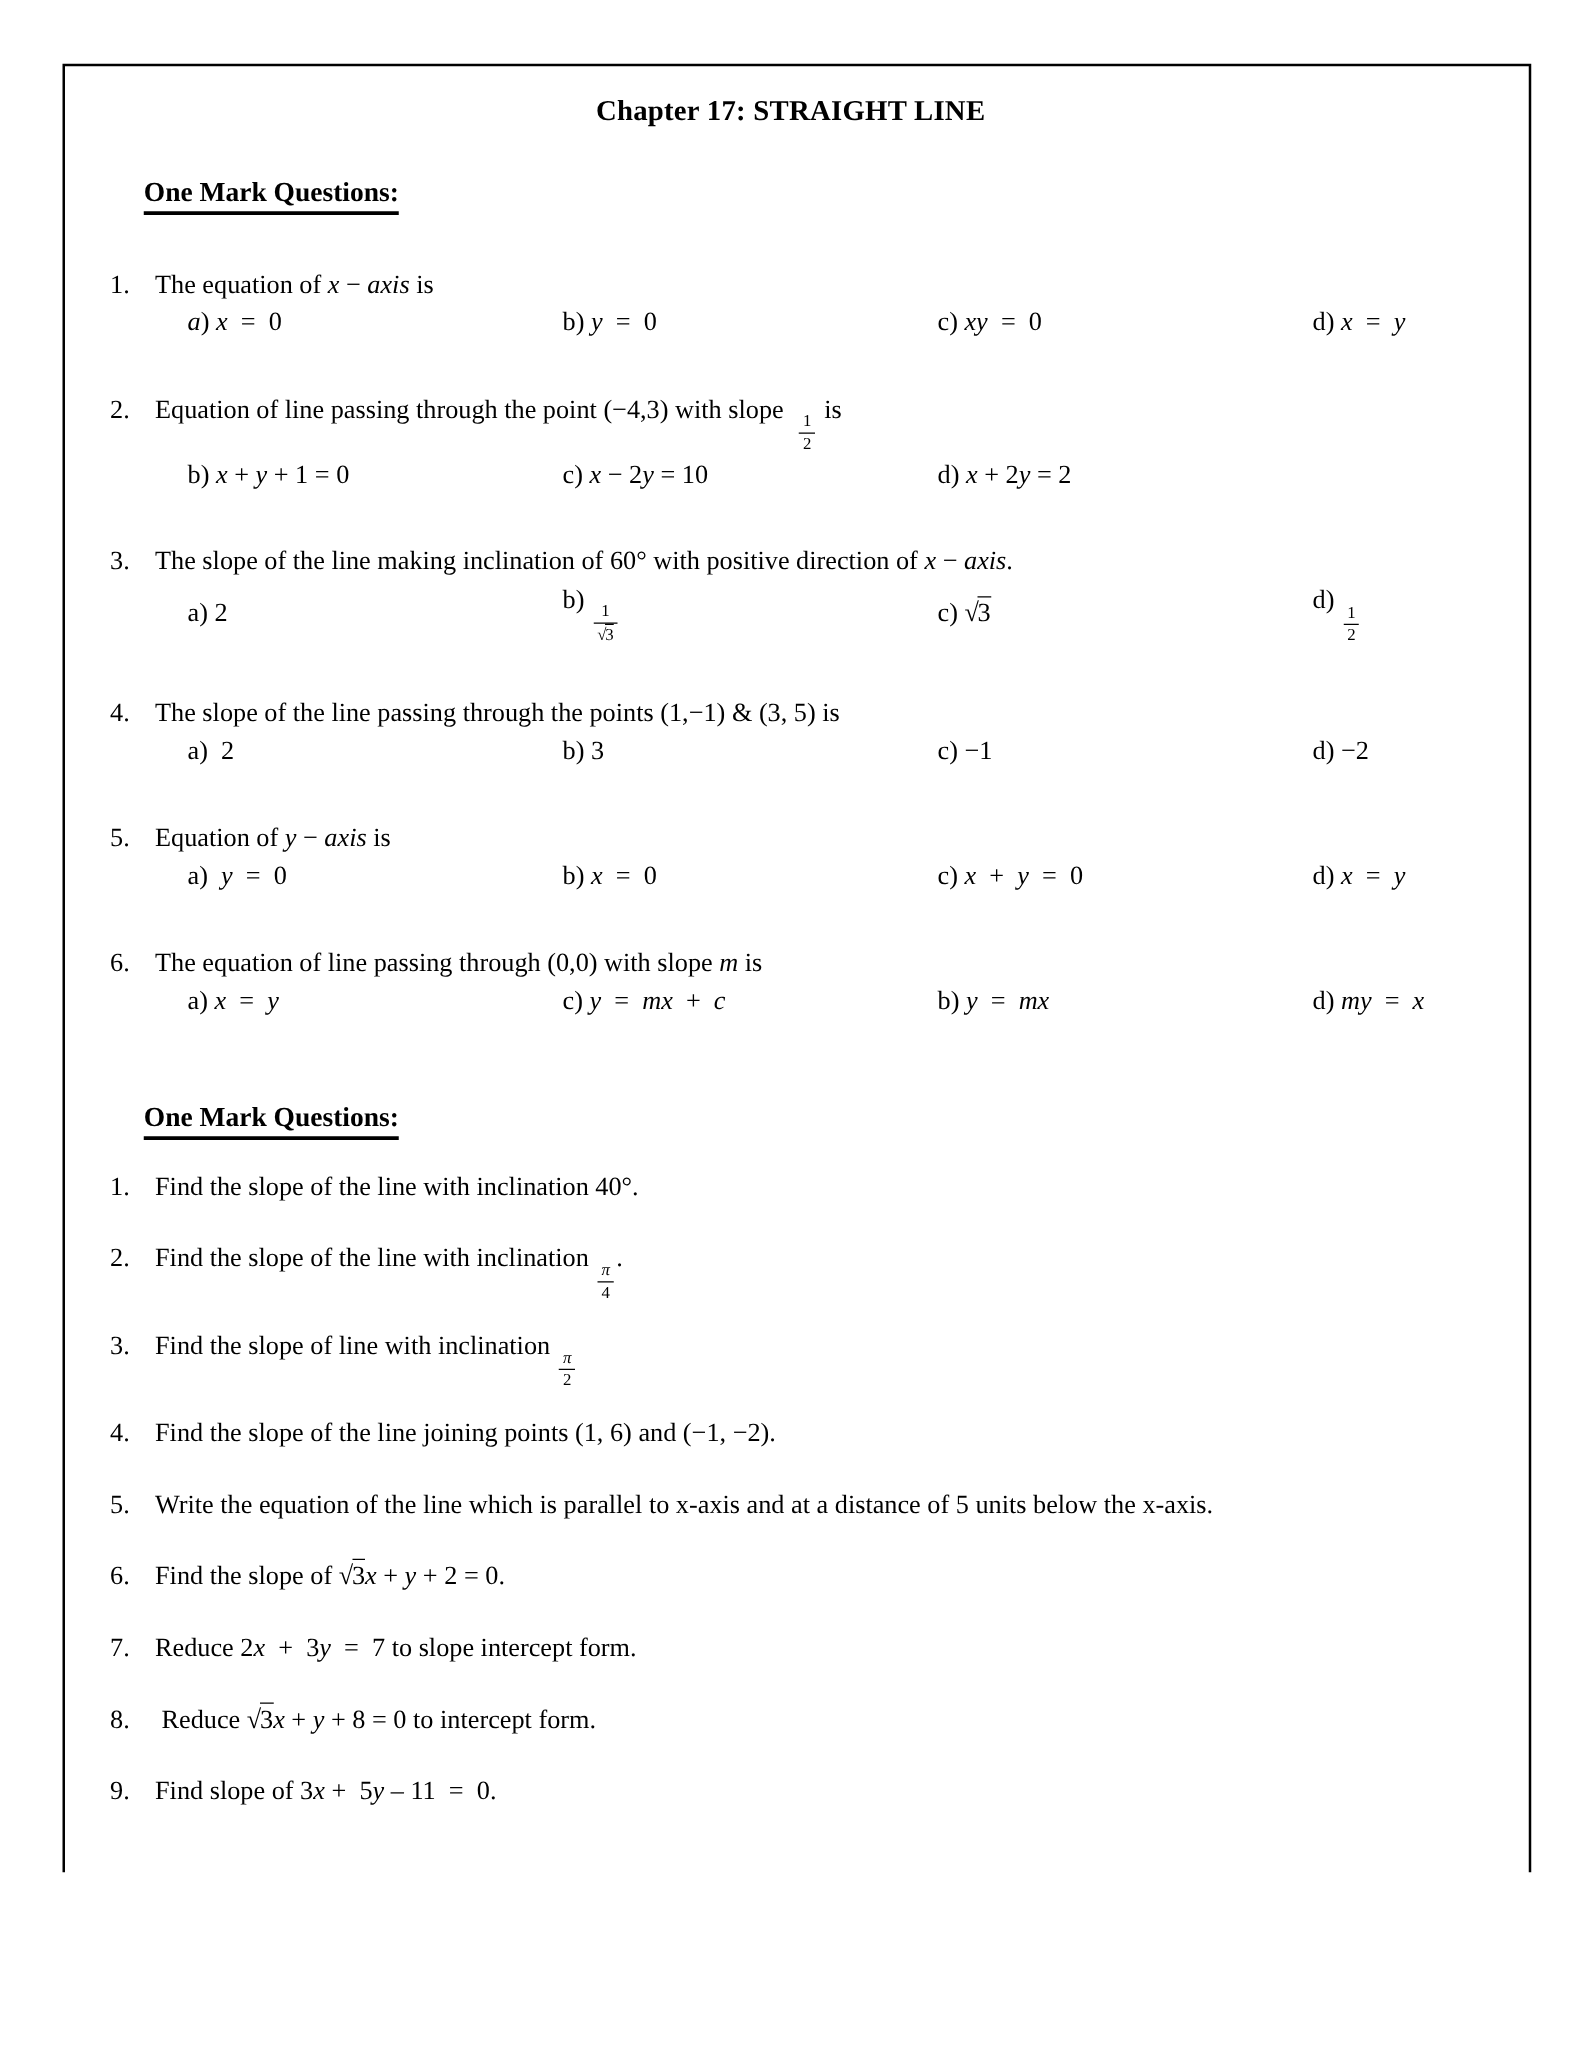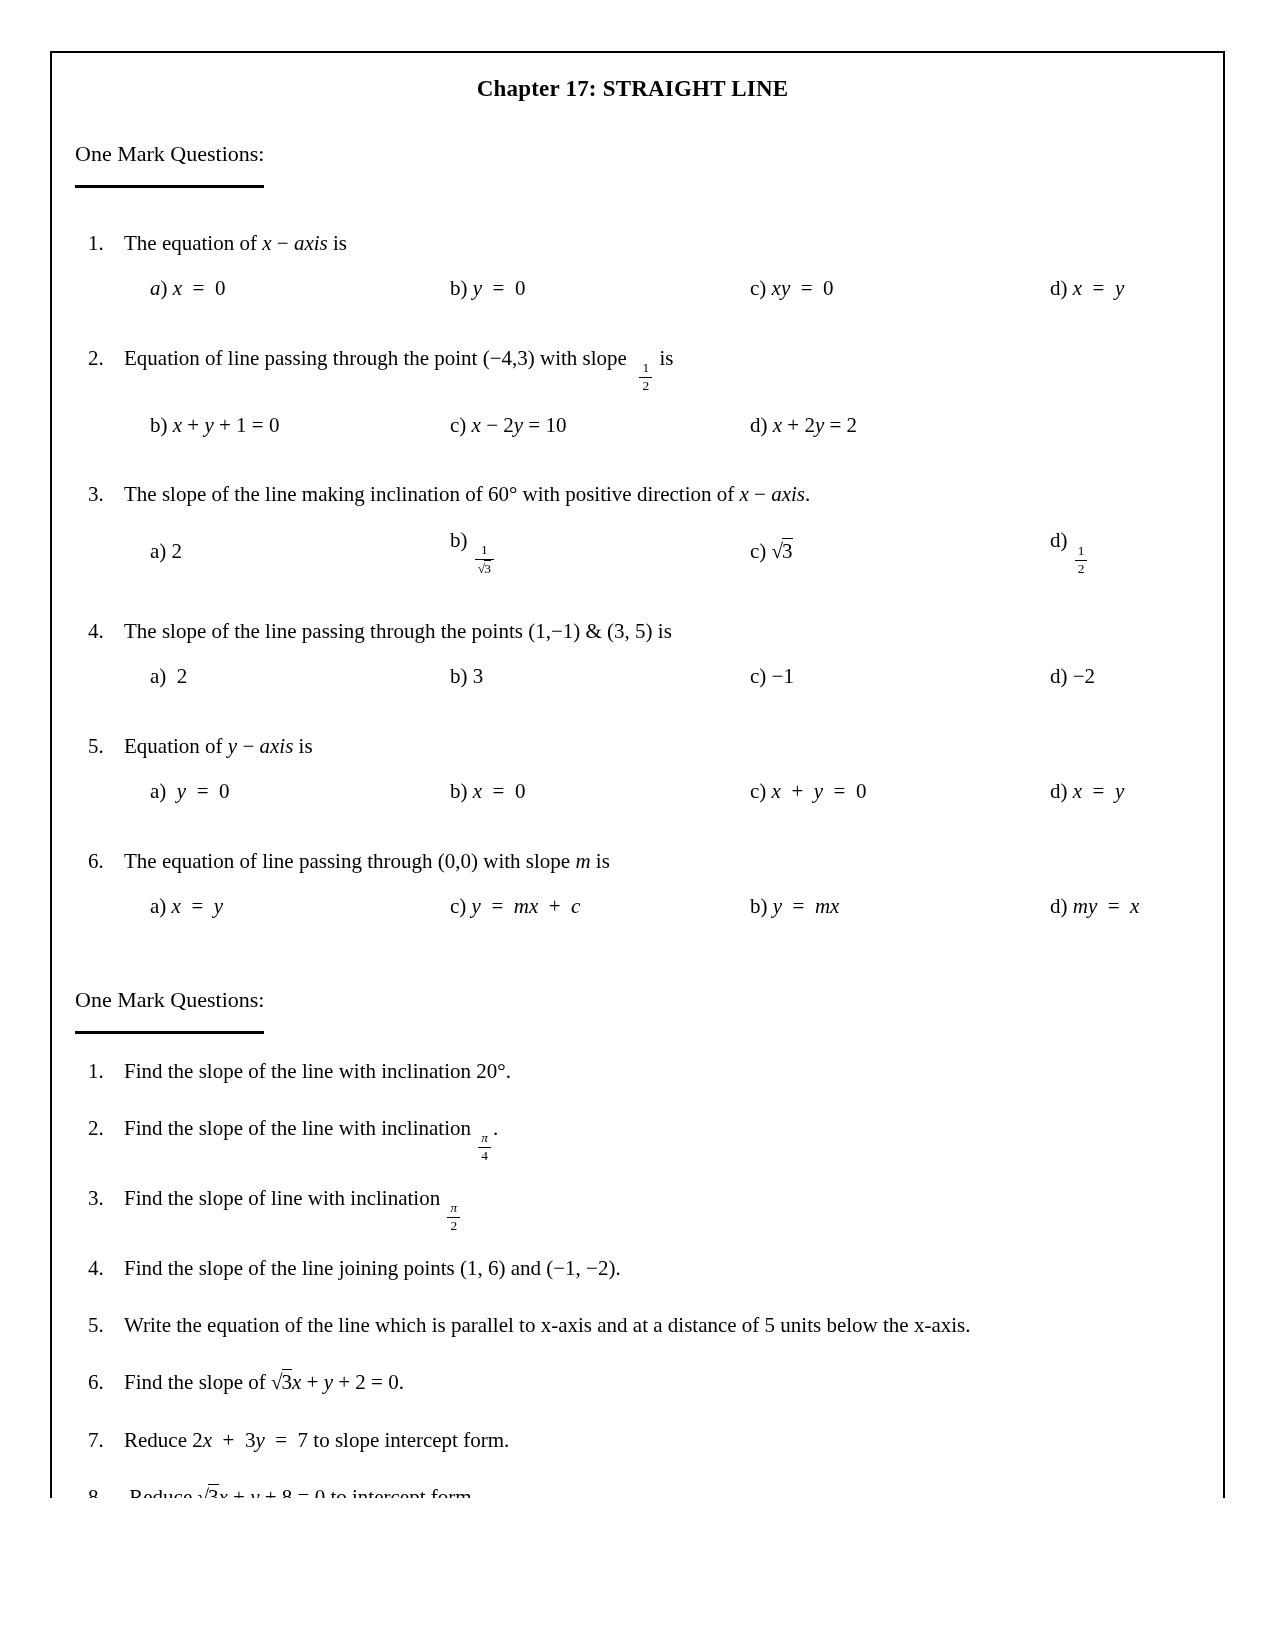--- a/index.html
+++ b/index.html
@@ -23,40 +23,41 @@
     font-weight:bold;
     font-size:23px;
     line-height:32px;
     letter-spacing:0.2px;
   }
   .heading-wrap { margin-left:3px; }
   .heading-wrap.first { margin-top:36px; }
   .heading-wrap.second { margin-top:64px; }
   .heading {
     display:inline-block;
-    font-weight:normal;
+    font-weight:bold;
     font-size:22px;
     line-height:26px;
     border-bottom:3.5px solid #000000;
-    padding-bottom:18px;
+    padding-bottom:2px;
+    margin-left:40px;
   }
   .q-block { }
   .qline { display:flex; align-items:flex-start; }
   .qnum { flex:none; width:36px; margin-left:16px; }
   .qtext { flex:1; }
 
   
   .sec-mcq .q-block { margin-top:38px; }
   .sec-mcq .q-block:first-child { margin-top:40px; }
   .sec-mcq .qline { font-size:21px; line-height:1.45; }
   .sec-mcq .opts {
     display:grid;
     grid-template-columns:300px 300px 300px 1fr;
     margin-left:78px;
-    margin-top:15px;
+    margin-top:0;
     font-size:21px;
     line-height:1.5;
     align-items:center;
   }
 
   
   .sec-list .q-block { margin-top:10px; }
   .sec-list .q-block:first-child { margin-top:14px; }
   .sec-list .qline { font-size:21px; line-height:2.25; }
   .sec-list .qtext { max-width:1035px; }
@@ -180,21 +181,21 @@
     </div>
 
     <div>
       <div class="heading-wrap second">
         <span class="heading">One Mark Questions:</span>
       </div>
       <div class="questions sec-list" id="sec1-questions">
           <div class="q-block">
             <div class="qline">
               <span class="qnum">1.</span>
-              <span class="qtext">Find the slope of the line with inclination 20°.</span>
+              <span class="qtext">Find the slope of the line with inclination 40°.</span>
             </div>
           </div>
           <div class="q-block">
             <div class="qline">
               <span class="qnum">2.</span>
               <span class="qtext">Find the slope of the line with inclination <span class="frac">
                   <span class="fnum"><i>π</i></span>
                   <span class="fden">4</span>
                 </span>.</span>
             </div>

